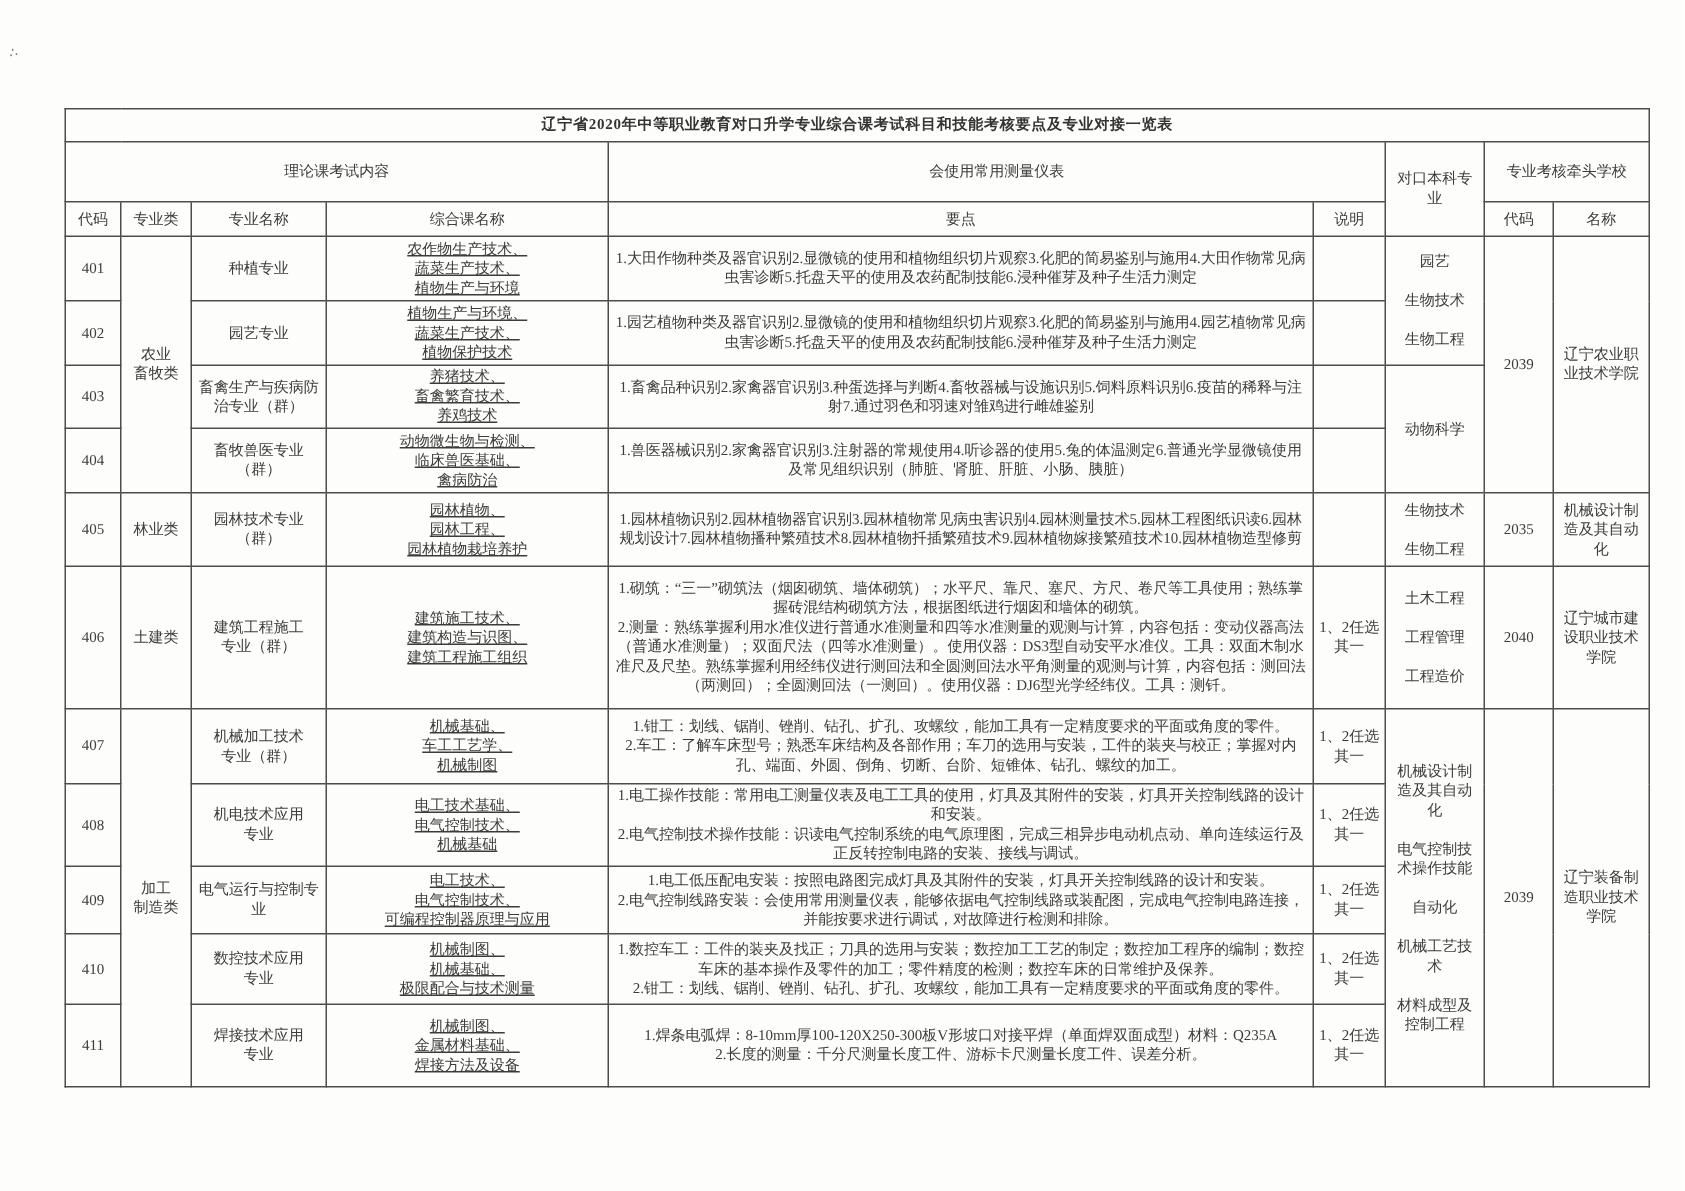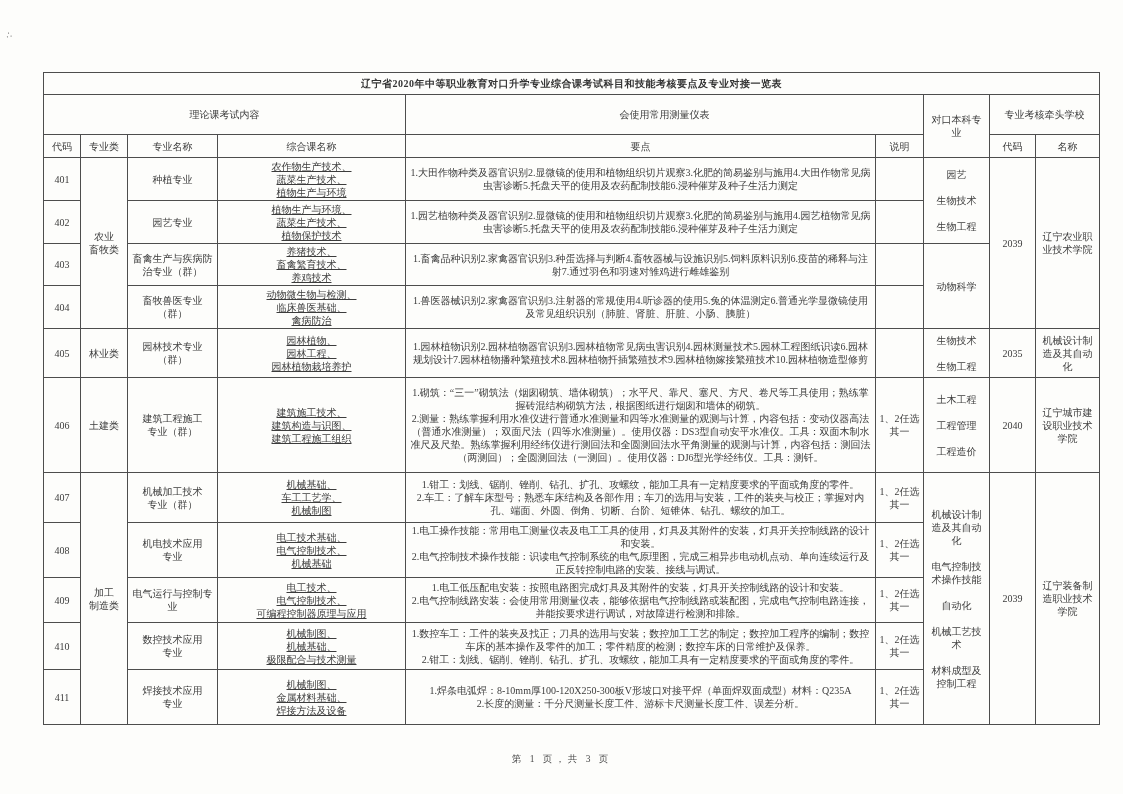--- a/index.html
+++ b/index.html
@@ -266,15 +266,14 @@
       <td class="course">机械制图、
 金属材料基础、
 焊接方法及设备</td>
       <td class="points">1.焊条电弧焊：8-10mm厚100-120X250-300板V形坡口对接平焊（单面焊双面成型）材料：Q235A
 2.长度的测量：千分尺测量长度工件、游标卡尺测量长度工件、误差分析。</td>
       <td class="note">1、2任选其一</td>
     </tr>
   </tbody>
     </table>
 
-  <div class="footer">第 1 页，共 3 页</div>
 
 </div>
 
 </body></html>

